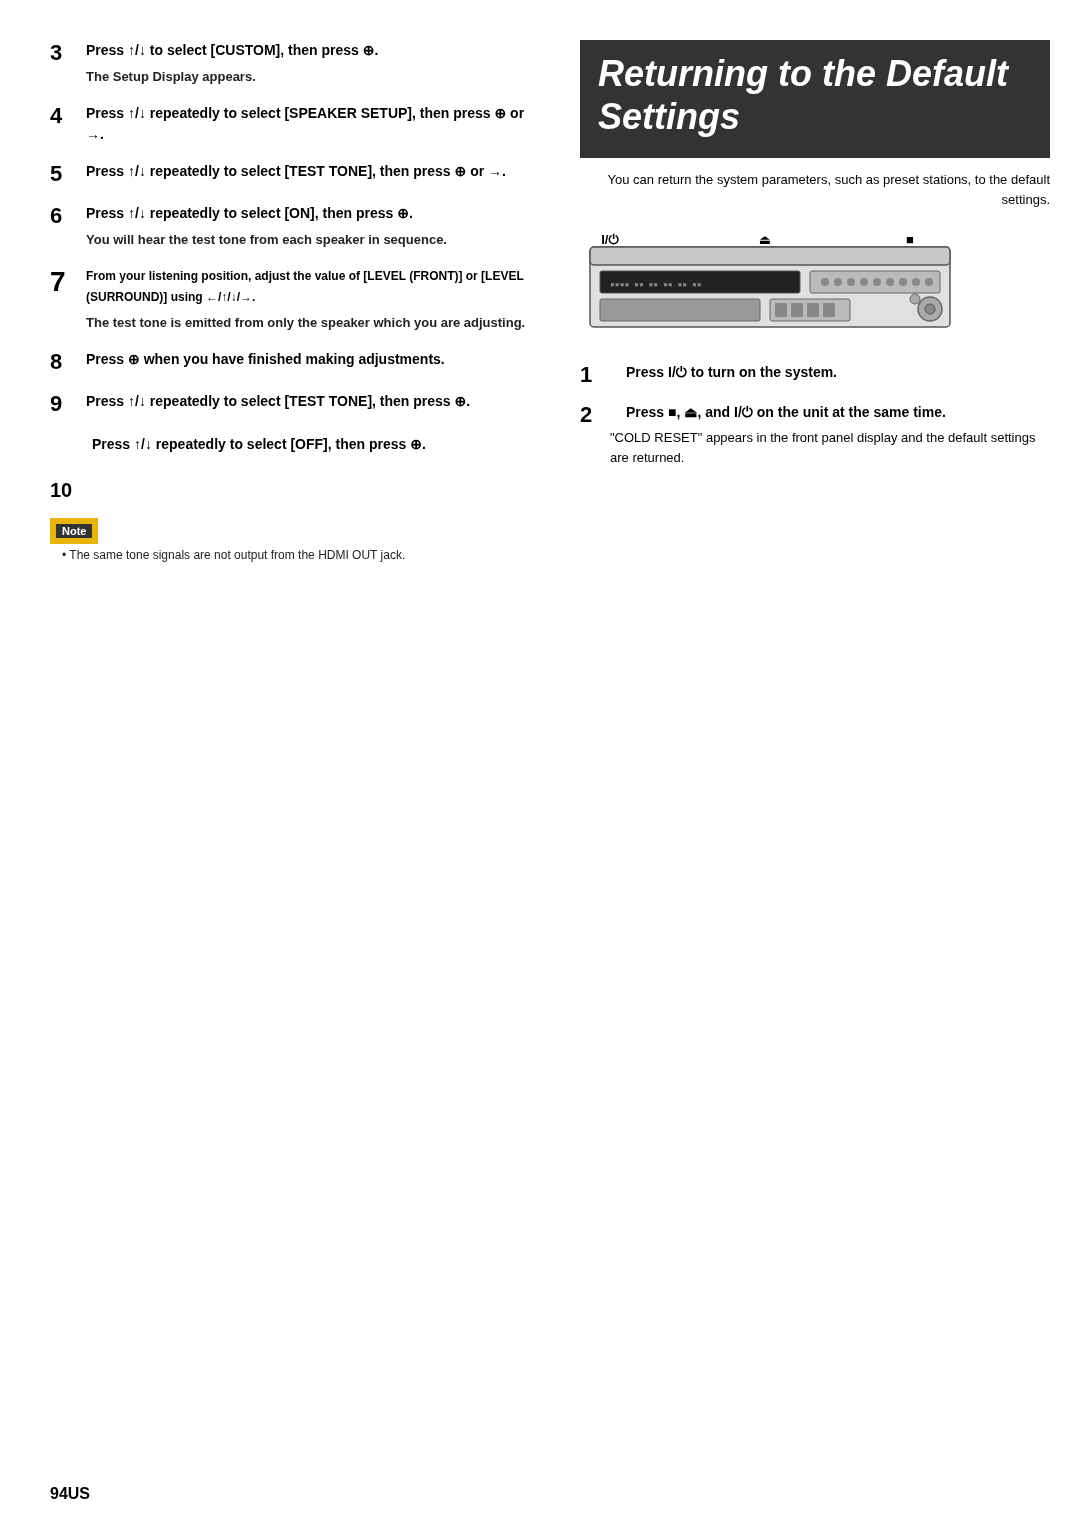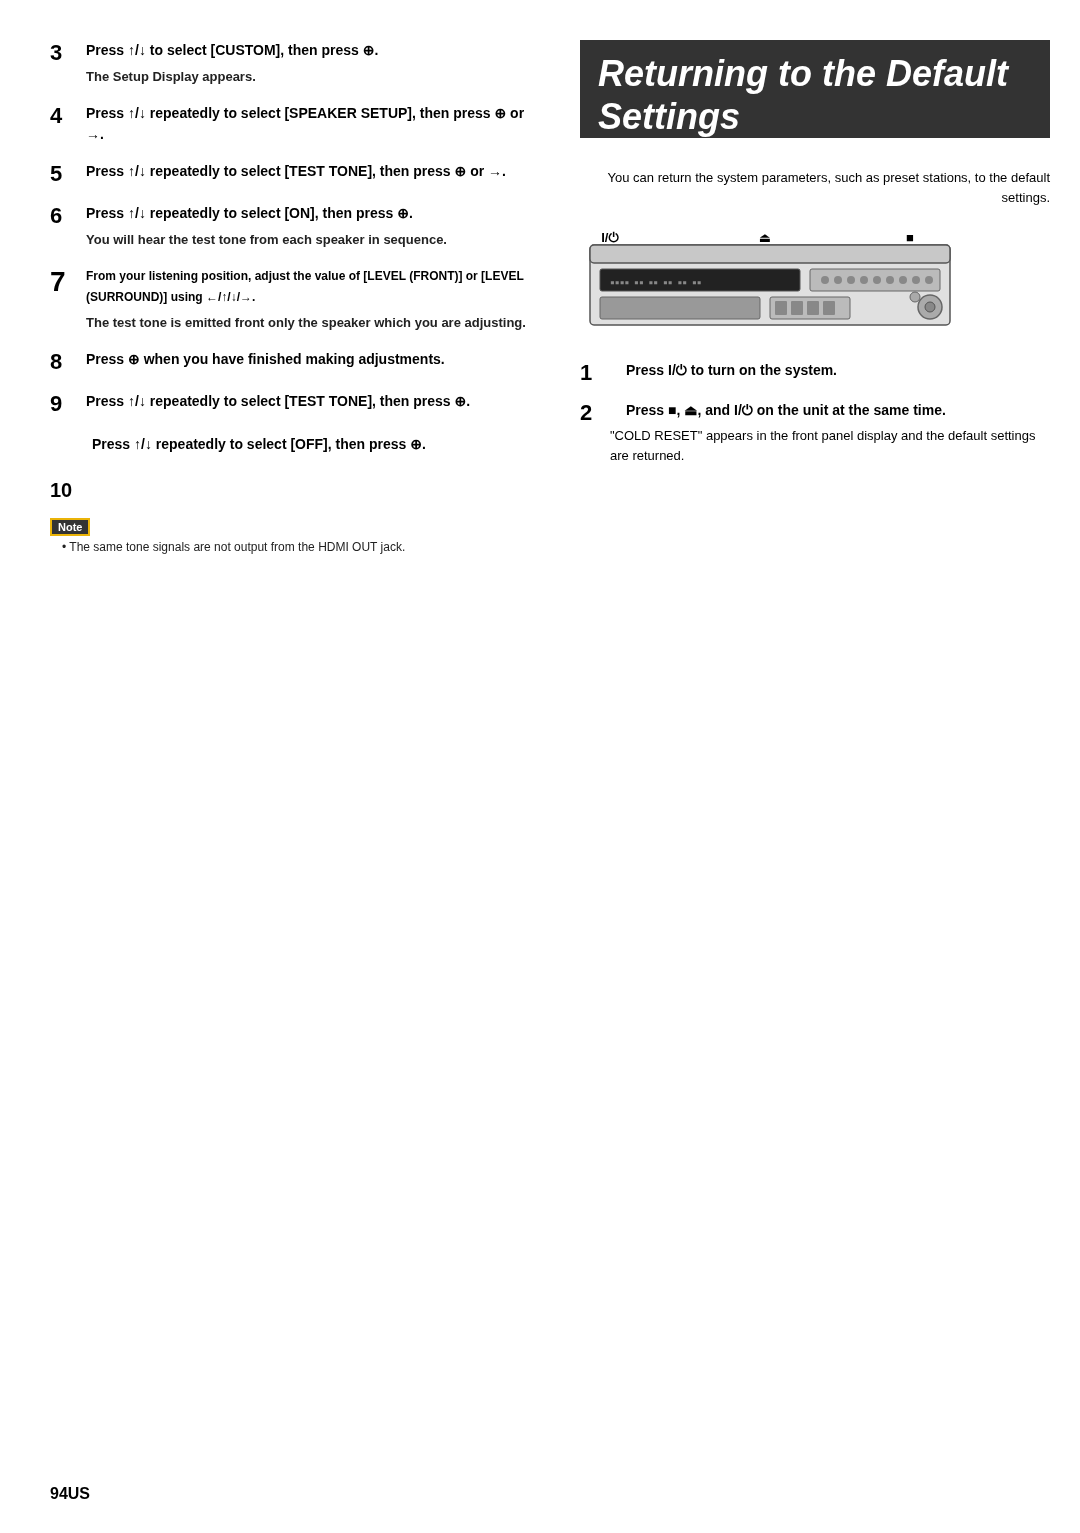--- a/index.html
+++ b/index.html
@@ -59,43 +59,43 @@
       font-size: 14px;
       font-weight: bold;
       line-height: 1.5;
     }
     .step-title-large {
       font-size: 12px;
       font-weight: bold;
       line-height: 1.5;
     }
     .note-box {
-      border: 2px solid #eab308;
+      border: 6px solid #eab308;
       display: inline-block;
       padding: 1px 6px;
       font-size: 11px;
       font-weight: bold;
       margin-bottom: 4px;
       background: #333;
       color: #fff;
     }
     .note-section {
       margin-top: 12px;
     }
     .note-text {
       font-size: 12px;
       color: #222;
       margin-left: 12px;
     }
     
     .section-title-box {
       background: #333;
       color: #fff;
-      padding: 12px 18px 0 18px;
-      margin-bottom: 30px;
+      padding: 12px 18px 20px 18px;
+      margin-bottom: 12px;
     }
     .section-title-box h1 {
       font-size: 36px;
       font-weight: bold;
       line-height: 1.2;
       font-style: italic;
     }
     .section-desc {
       font-size: 13px;
       margin-bottom: 18px;
@@ -185,21 +185,21 @@
       <div class="step-content">
         <span class="step-title">Press ↑/↓ repeatedly to select [ON], then press <span class="sym">⊕</span>.</span>
         <p>You will hear the test tone from each speaker in sequence.</p>
       </div>
     </div>
 
     <div class="step">
       <div class="step-number step-number-large">7</div>
       <div class="step-content">
         <span class="step-title-large">From your listening position, adjust the value of [LEVEL (FRONT)] or [LEVEL (SURROUND)] using ←/↑/↓/→.</span>
-        <p>The test tone is emitted front only the speaker which you are adjusting.</p>
+        <p>The test tone is emitted from only the speaker which you are adjusting.</p>
       </div>
     </div>
 
     <div class="step">
       <div class="step-number">8</div>
       <div class="step-content">
         <span class="step-title">Press <span class="sym">⊕</span> when you have finished making adjustments.</span>
       </div>
     </div>
 

